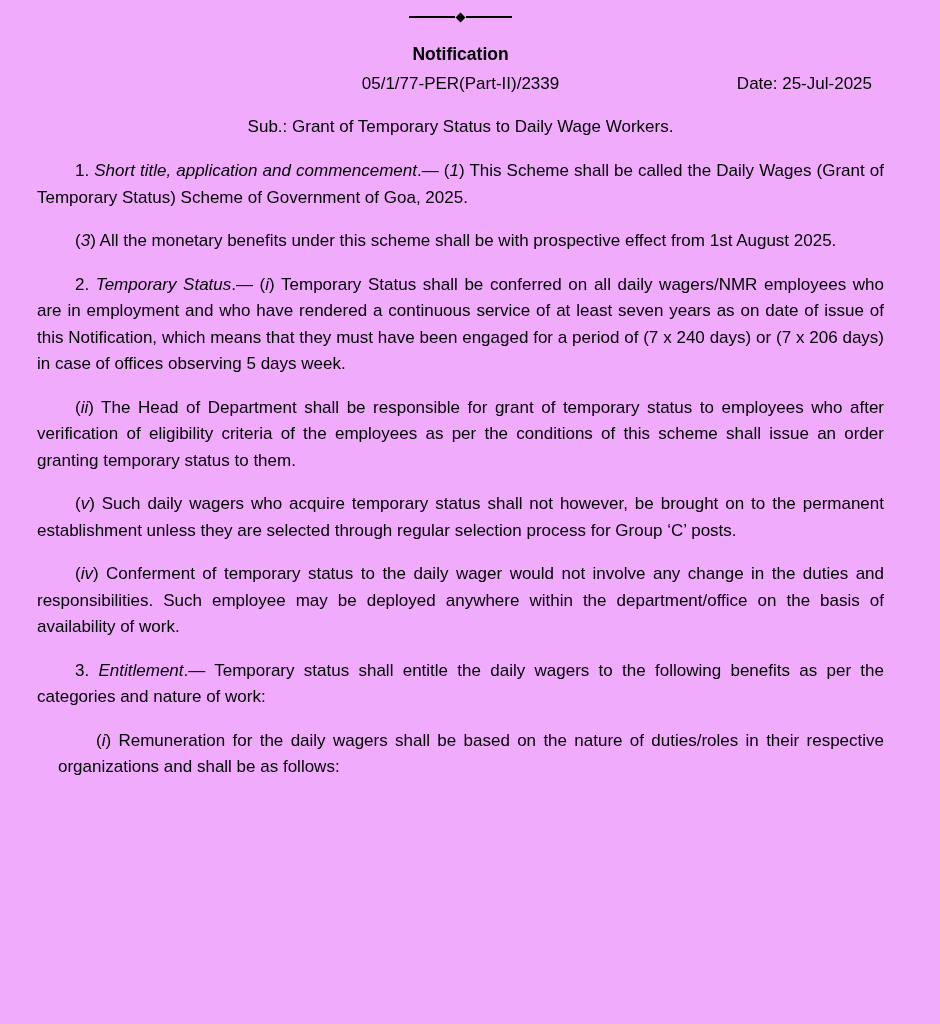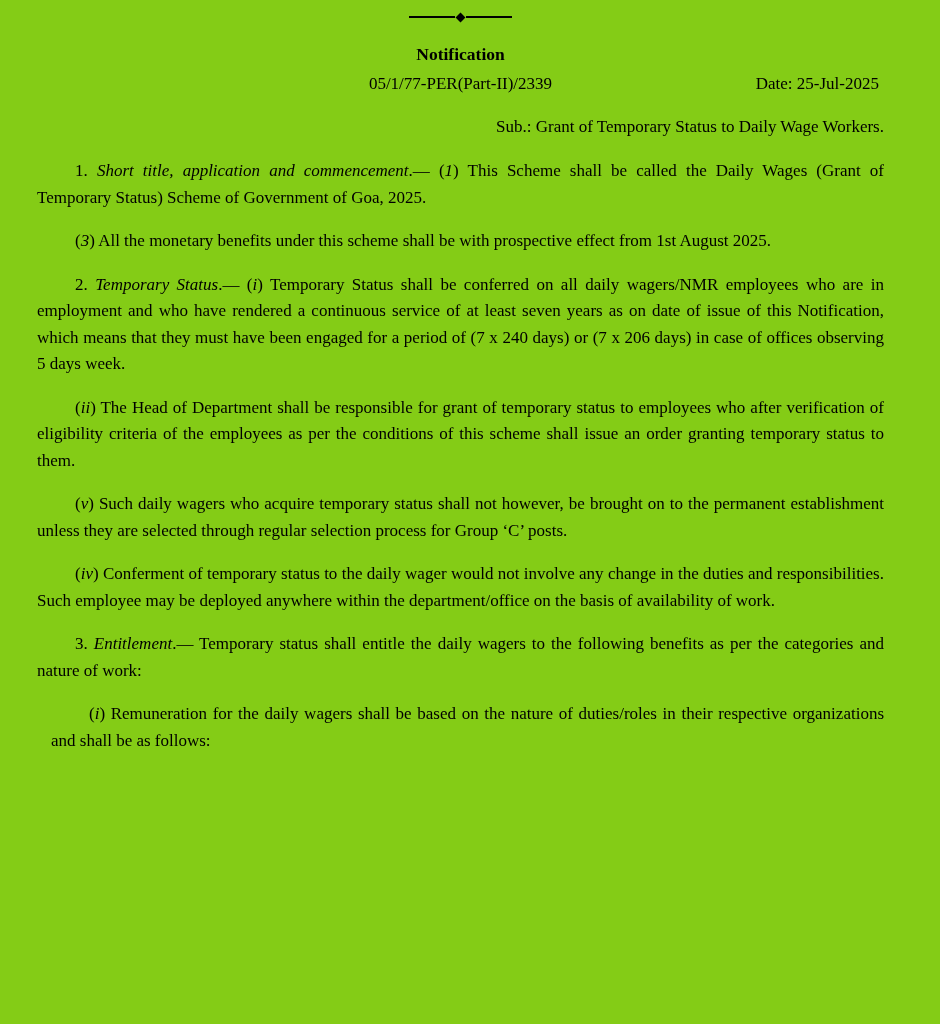--- a/index.html
+++ b/index.html
@@ -8,23 +8,23 @@
     background: #ffffff;
     width: 940px;
     height: 1024px;
     overflow: hidden;
   }
   .page {
     box-sizing: border-box;
     width: 940px;
     height: 1024px;
     padding: 12px 56px 0 37px;
-    background: #84cc16;
+    background: #f0abfc;
     color: #000000;
-    font-family: Liberation Serif, serif;
+    font-family: Liberation Sans, sans-serif;
     font-size: 17px;
     line-height: 26.5px;
   }
   
   .divider {
     display: flex;
     align-items: center;
     justify-content: center;
     height: 10px;
   }
@@ -48,38 +48,38 @@
     line-height: 26px;
   }
   .ref-row {
     position: relative;
     margin-top: 4px;
     text-align: center;
     line-height: 26px;
   }
   .ref-row .date {
     position: absolute;
-    right: 5px;
+    right: 12px;
     top: 0;
   }
   .subject {
     margin-top: 17px;
-    text-align: right;
+    text-align: center;
     line-height: 26px;
   }
   .doc-body {
     margin-top: 18px;
   }
   .doc-body p {
     margin: 0 0 17px 0;
     text-indent: 38px;
     text-align: justify;
   }
   .doc-body p.indented {
-    margin-left: 14px;
+    margin-left: 21px;
   }
 </style>
 </head>
 <body>
 
 <div class="page">
 
   <div class="divider">
     <span class="line"></span>
     <span class="diamond"></span>

